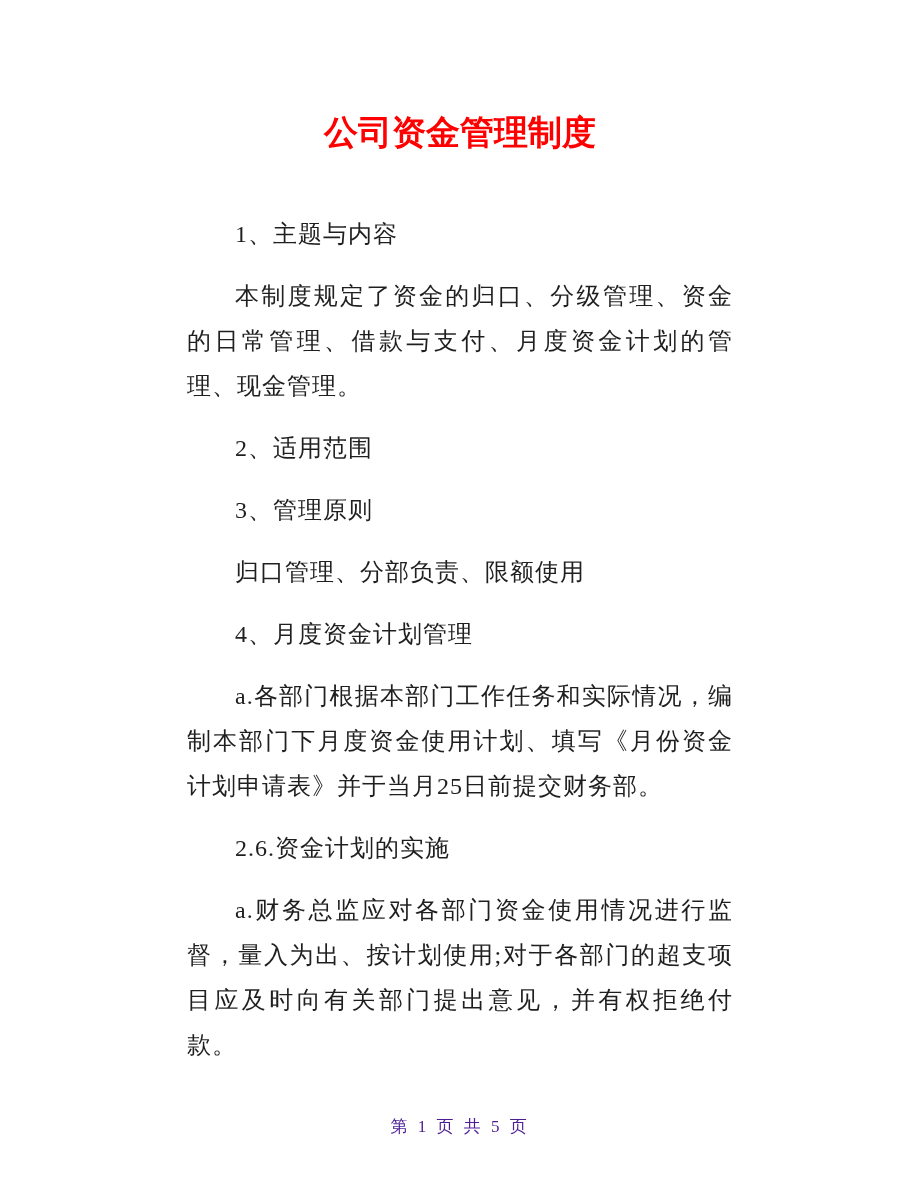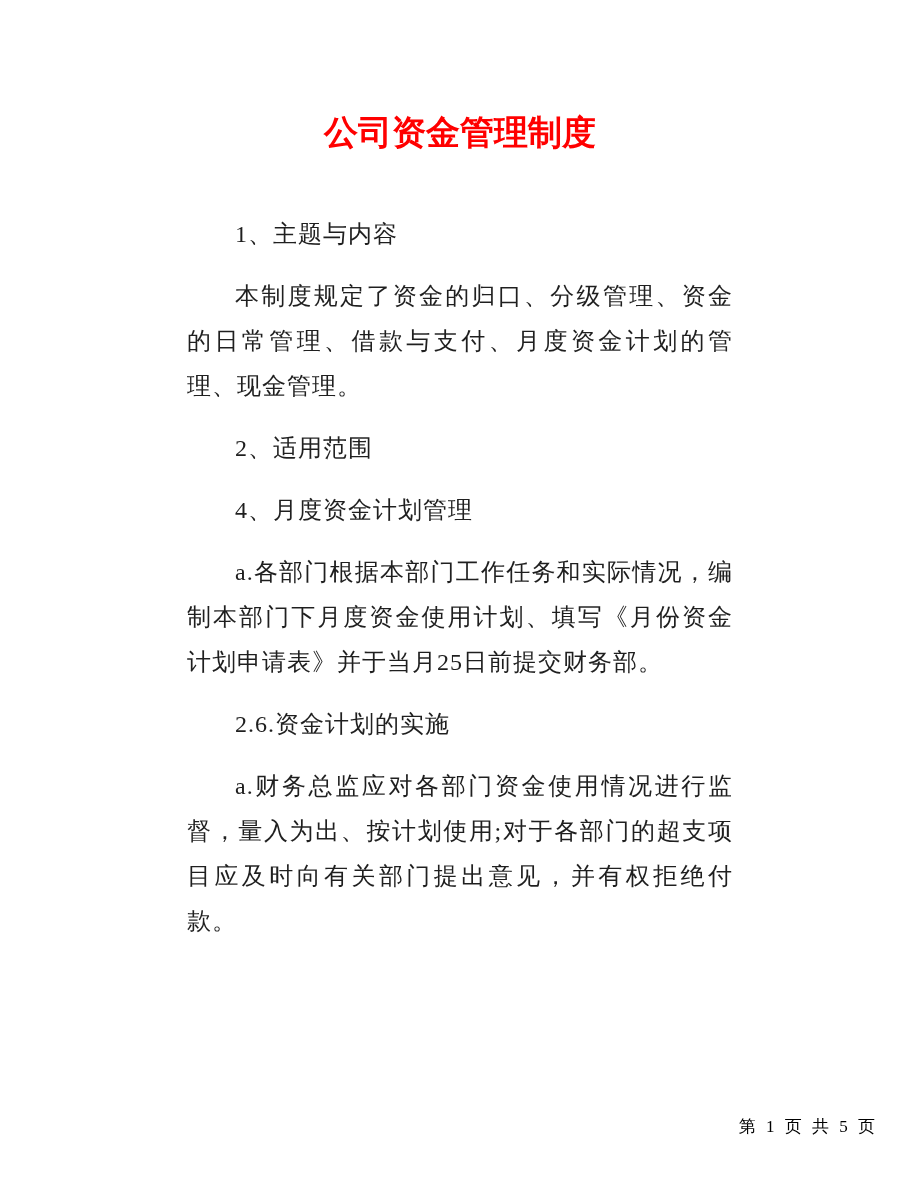--- a/index.html
+++ b/index.html
@@ -55,20 +55,22 @@
 </head>
 <body>
 
 <div class="page">
   <h1 class="doc-title" style="color: rgb(255, 0, 0);">公司资金管理制度</h1>
 
   <div class="doc-body" style="color: rgb(31, 31, 31);">
       <p>1、主题与内容</p>
       <p>本制度规定了资金的归口、分级管理、资金的日常管理、借款与支付、月度资金计划的管理、现金管理。</p>
       <p>2、适用范围</p>
+      <p>3、管理原则</p>
+      <p>归口管理、分部负责、限额使用</p>
       <p>4、月度资金计划管理</p>
       <p>a.各部门根据本部门工作任务和实际情况，编制本部门下月度资金使用计划、填写《月份资金计划申请表》并于当月25日前提交财务部。</p>
       <p>2.6.资金计划的实施</p>
       <p>a.财务总监应对各部门资金使用情况进行监督，量入为出、按计划使用;对于各部门的超支项目应及时向有关部门提出意见，并有权拒绝付款。</p>
     </div>
 
-  <div class="doc-footer" style="color: #000000; text-align: right;">第 1 页 共 5 页</div>
+  <div class="doc-footer" style="color: #4c1d95;">第 1 页 共 5 页</div>
 </div>
 
 </body></html>

